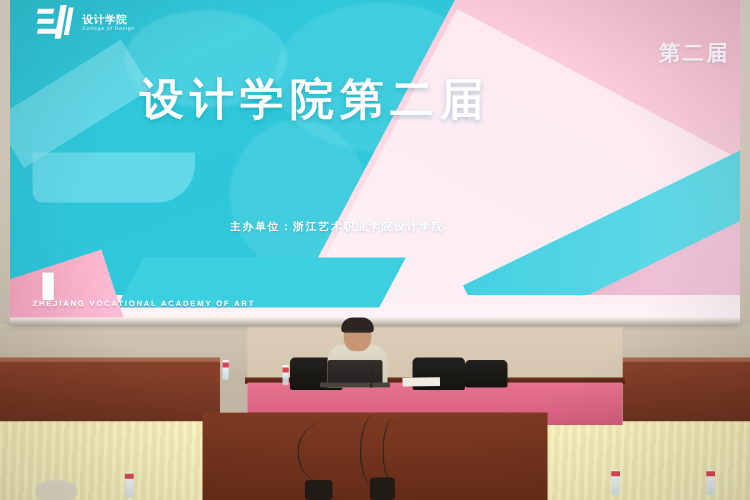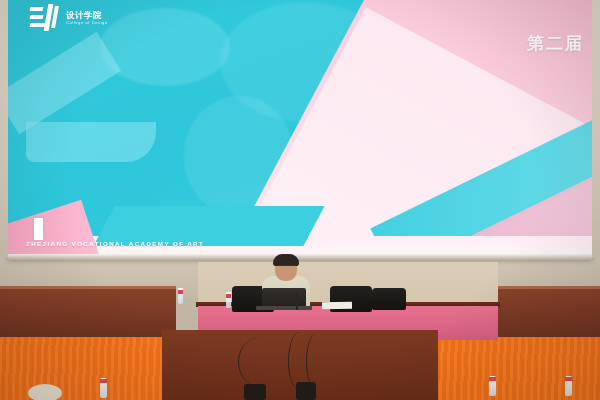--- a/index.html
+++ b/index.html
@@ -6,21 +6,21 @@
     margin: 0;
     padding: 0;
     background: #000;
   }
   #stage {
     position: relative;
     width: 600px;
     height: 400px;
     overflow: hidden;
     font-family: "Liberation Sans", sans-serif;
-    background: #f97316;
+    background: #fef9c3;
   }
 
   
   .hall-wall {
     position: absolute;
     left: 0; top: 0; width: 600px; height: 330px;
     background: linear-gradient(180deg, #cfc3b2 0%, #c8bcab 60%, #c0b4a3 100%);
   }
   .wall-panel {
     position: absolute;
@@ -355,20 +355,22 @@
           <i class="lm5"></i>
       </div>
       <div class="logo-txt">
         <div class="logo-cn">设计学院</div>
         <div class="logo-en">College of Design</div>
       </div>
     </div>
 
     <div class="corner-cn">第二届</div>
 
+    <div class="title-main">设计学院第二届</div>
+    <div class="organizer">主办单位：浙江艺术职业学院设计学院</div>
 
     <div class="footer-mark"></div>
     <div class="footer-en">ZHEJIANG VOCATIONAL ACADEMY OF ART</div>
   </div>
   <div class="screen-frame"></div>
   <div class="ceiling-strip"></div>
   <div class="ceiling-strip-r"></div>
 
   <div class="side-desk-l"></div>
   <div class="side-desk-r"></div>

